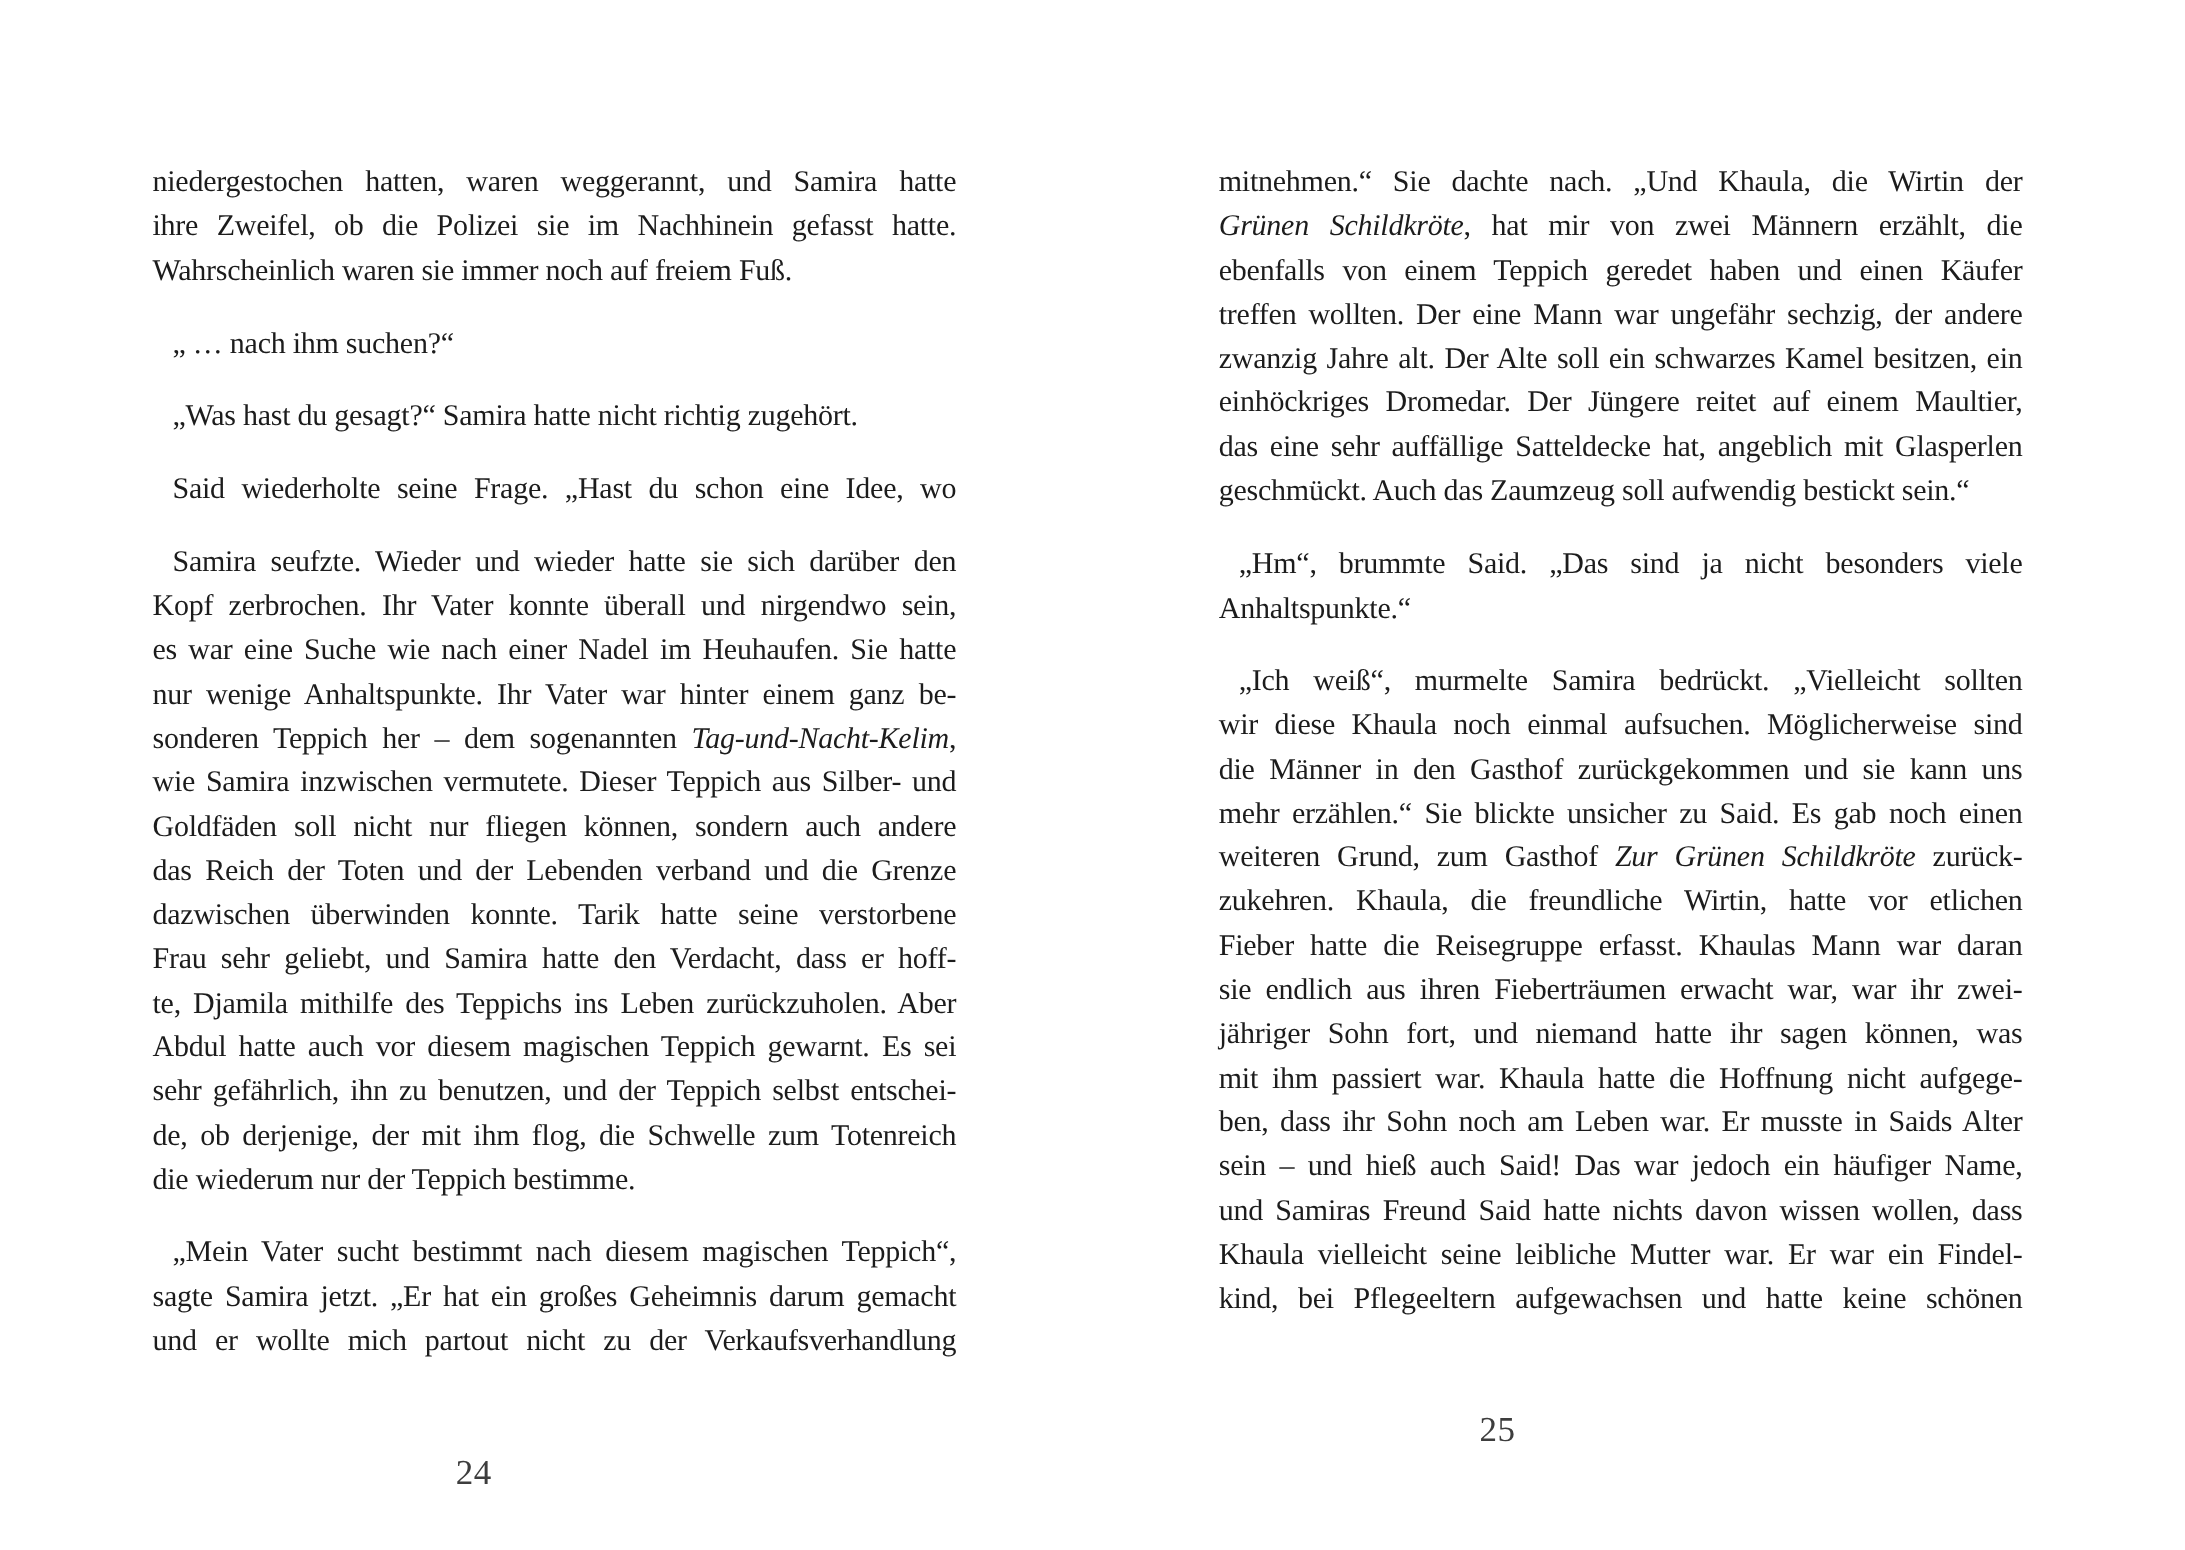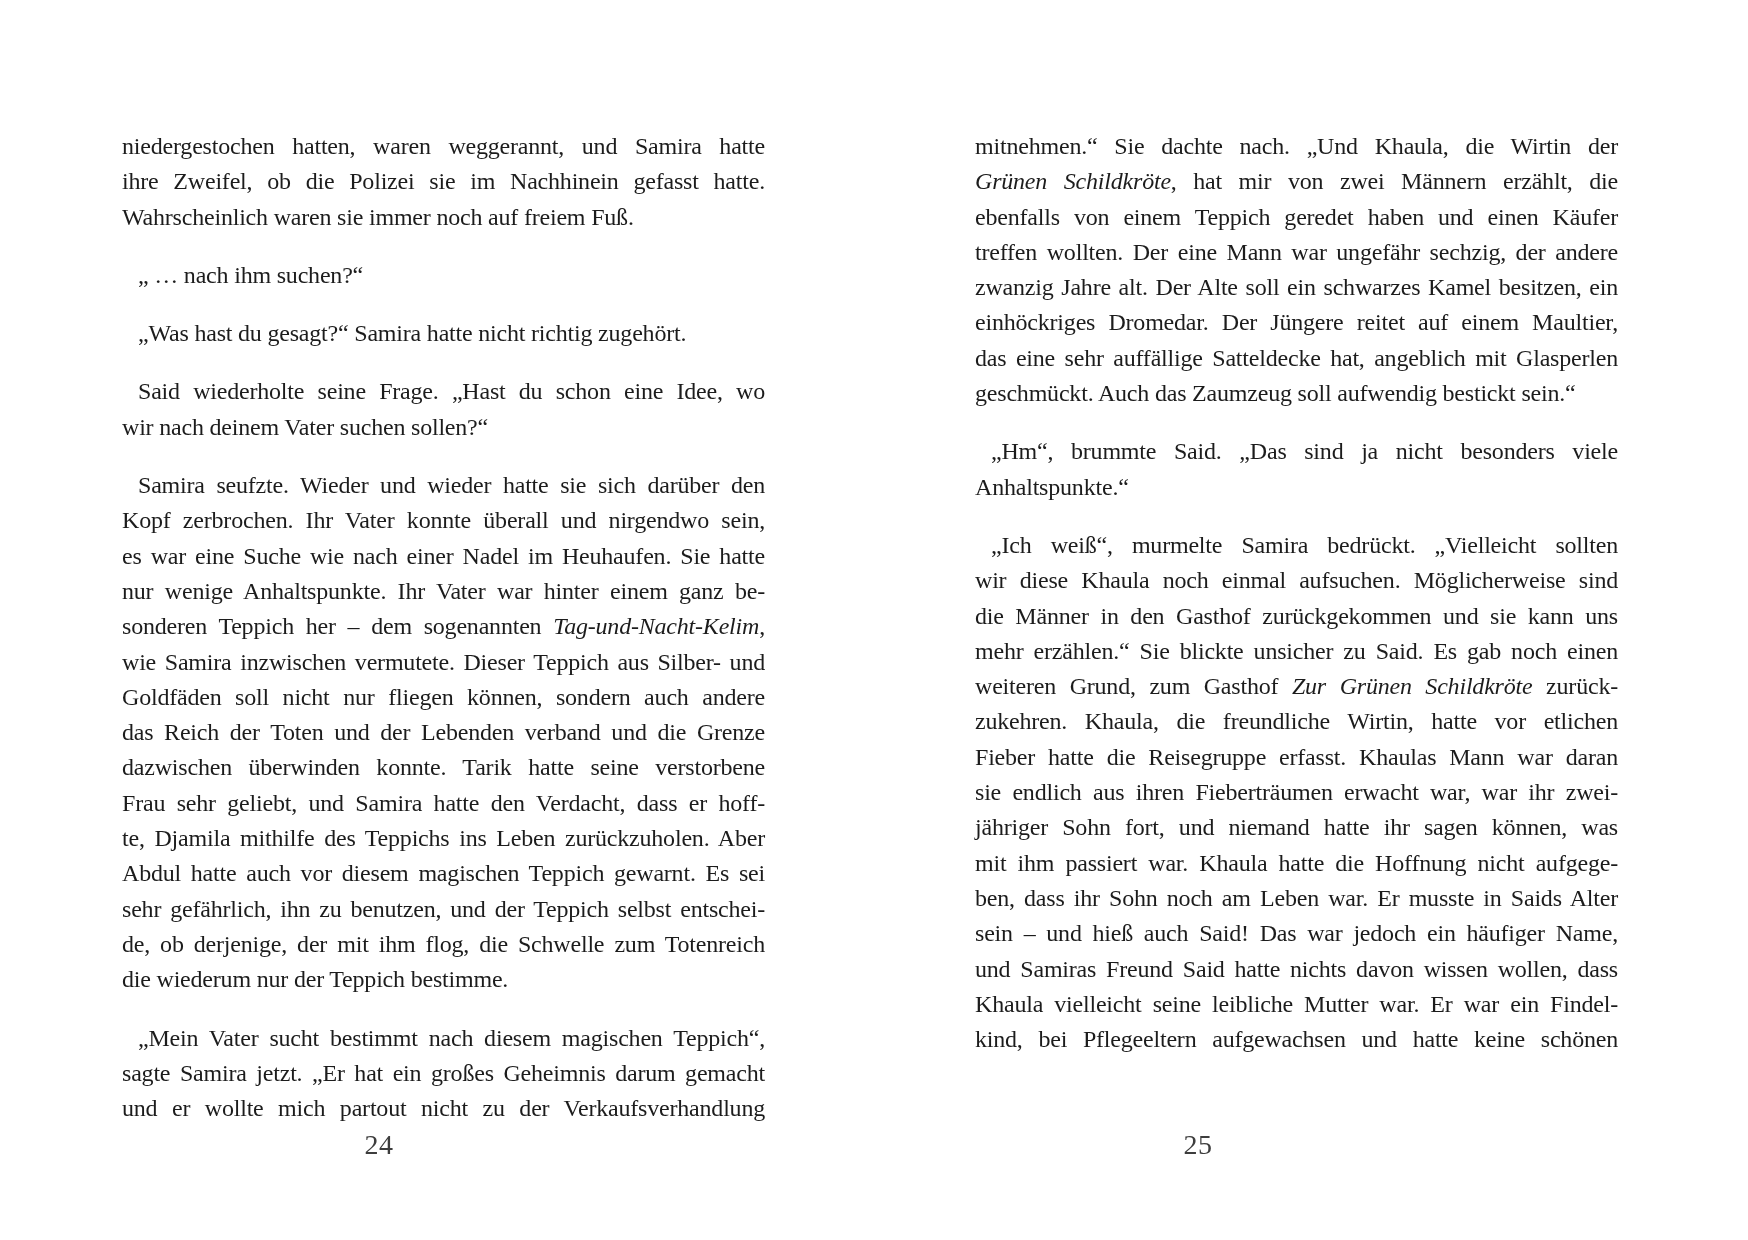--- a/index.html
+++ b/index.html
@@ -12,36 +12,35 @@
   .textblock-left{left:122px;}
   .textblock-right{left:975px;}
   .line{height:35.3px;line-height:35.3px;text-align:justify;text-align-last:justify;-moz-text-align-last:justify;white-space:normal;}
   .line.end{text-align-last:left;font-family:Liberation Serif, serif;-moz-text-align-last:left;}
   .line.indent{text-indent:16px;margin-top:23px;}
   .it{font-style:italic;}
   .folio{
     position:absolute;top:1130px;transform:translateX(-50%);
     font-size:28px;line-height:30px;color:#3d3d3d;letter-spacing:0.5px;
   }
-  .folio-left{left:379px;}
+  .folio-left{left:379px;margin-top:34px;}
   .folio-right{left:1198px;}
 </style>
 </head>
 <body>
 
 <div class="canvas" style="color: rgb(28, 28, 28); background: rgb(255, 255, 255);">
 
   <div class="textblock textblock-left">
       <div class="line"><span>niedergestochen hatten, waren weggerannt, und Samira hatte</span></div>
       <div class="line"><span>ihre Zweifel, ob die Polizei sie im Nachhinein gefasst hatte.</span></div>
       <div class="line end"><span>Wahrscheinlich waren sie immer noch auf freiem Fuß.</span></div>
       <div class="line indent end"><span>„ … nach ihm suchen?“</span></div>
       <div class="line indent end"><span>„Was hast du gesagt?“ Samira hatte nicht richtig zugehört.</span></div>
       <div class="line indent"><span>Said wiederholte seine Frage. „Hast du schon eine Idee, wo</span></div>
-      <div class="line end"><span>wir nach deinem Vater suchen sollen?“</span></div>
       <div class="line indent"><span>Samira seufzte. Wieder und wieder hatte sie sich darüber den</span></div>
       <div class="line"><span>Kopf zerbrochen. Ihr Vater konnte überall und nirgendwo sein,</span></div>
       <div class="line"><span>es war eine Suche wie nach einer Nadel im Heuhaufen. Sie hatte</span></div>
       <div class="line"><span>nur wenige Anhaltspunkte. Ihr Vater war hinter einem ganz be-</span></div>
       <div class="line"><span>sonderen Teppich her – dem sogenannten </span><span class="it">Tag-und-Nacht-Kelim</span><span>,</span></div>
       <div class="line"><span>wie Samira inzwischen vermutete. Dieser Teppich aus Silber- und</span></div>
       <div class="line"><span>Goldfäden soll nicht nur fliegen können, sondern auch andere</span></div>
       <div class="line"><span>das Reich der Toten und der Lebenden verband und die Grenze</span></div>
       <div class="line"><span>dazwischen überwinden konnte. Tarik hatte seine verstorbene</span></div>
       <div class="line"><span>Frau sehr geliebt, und Samira hatte den Verdacht, dass er hoff-</span></div>

